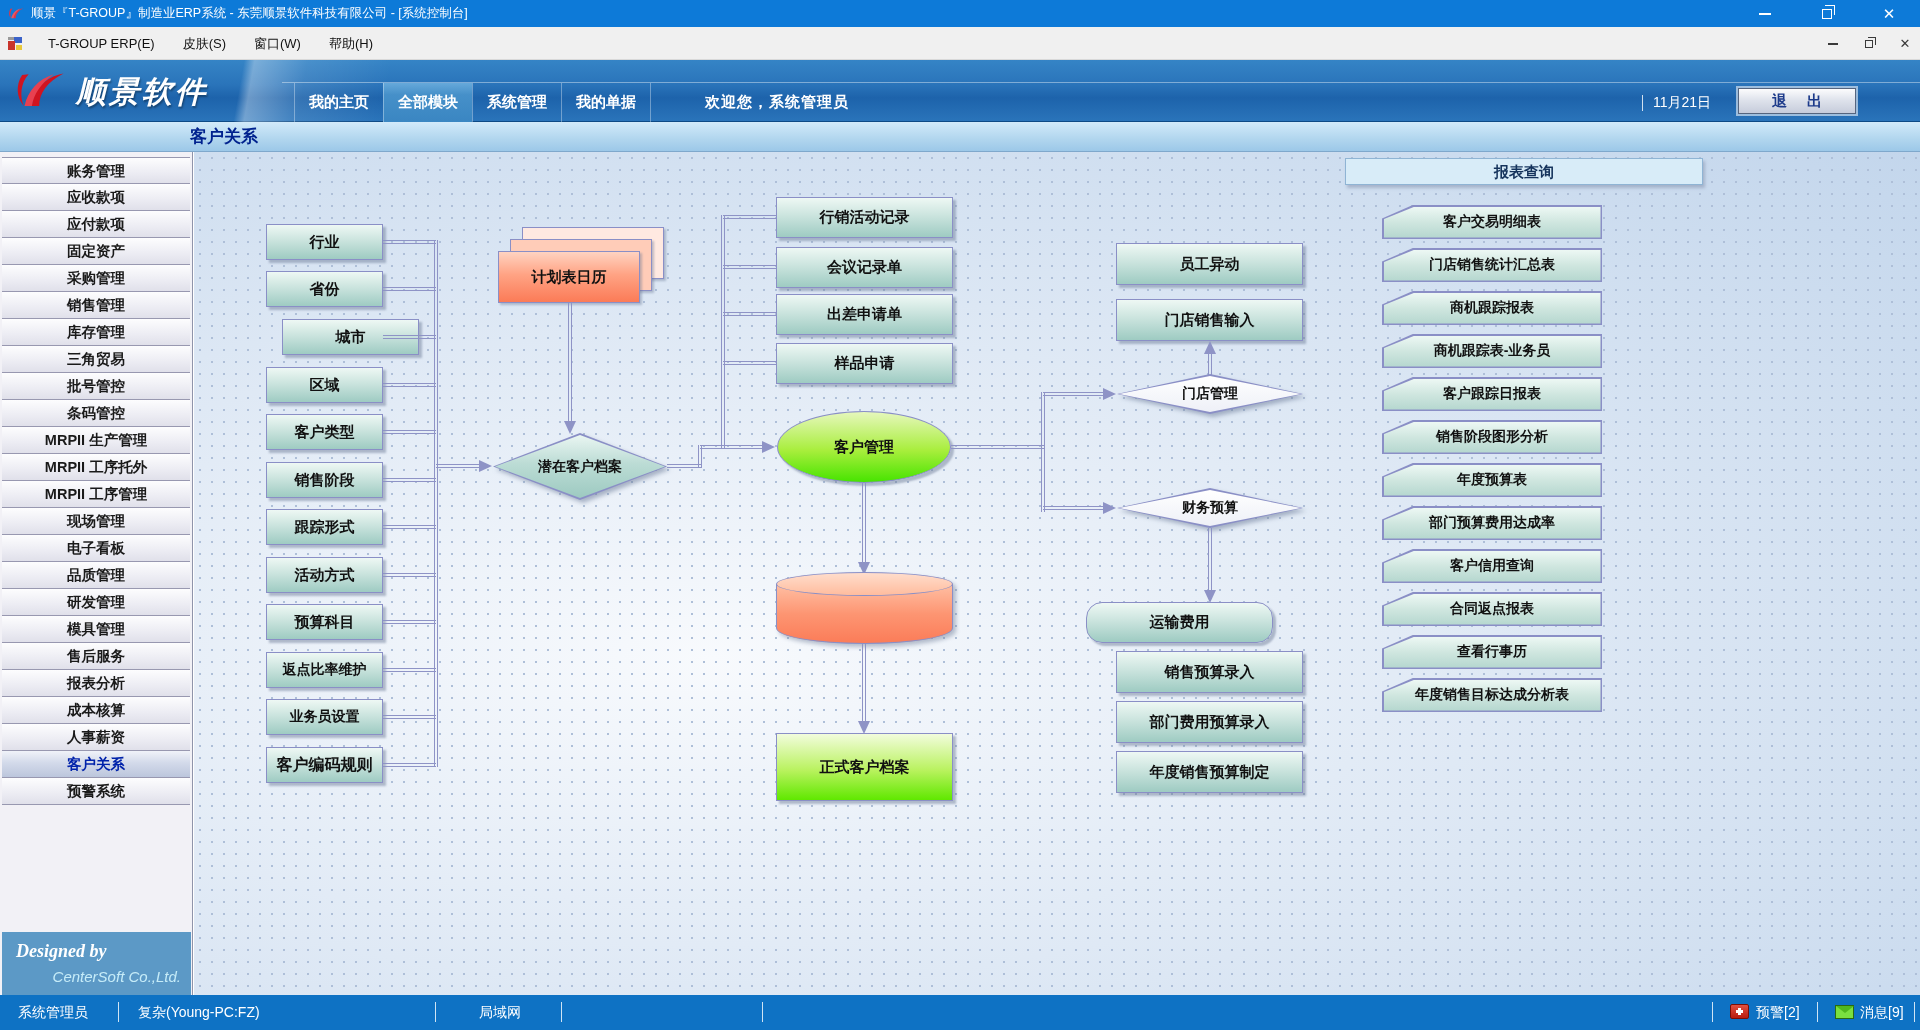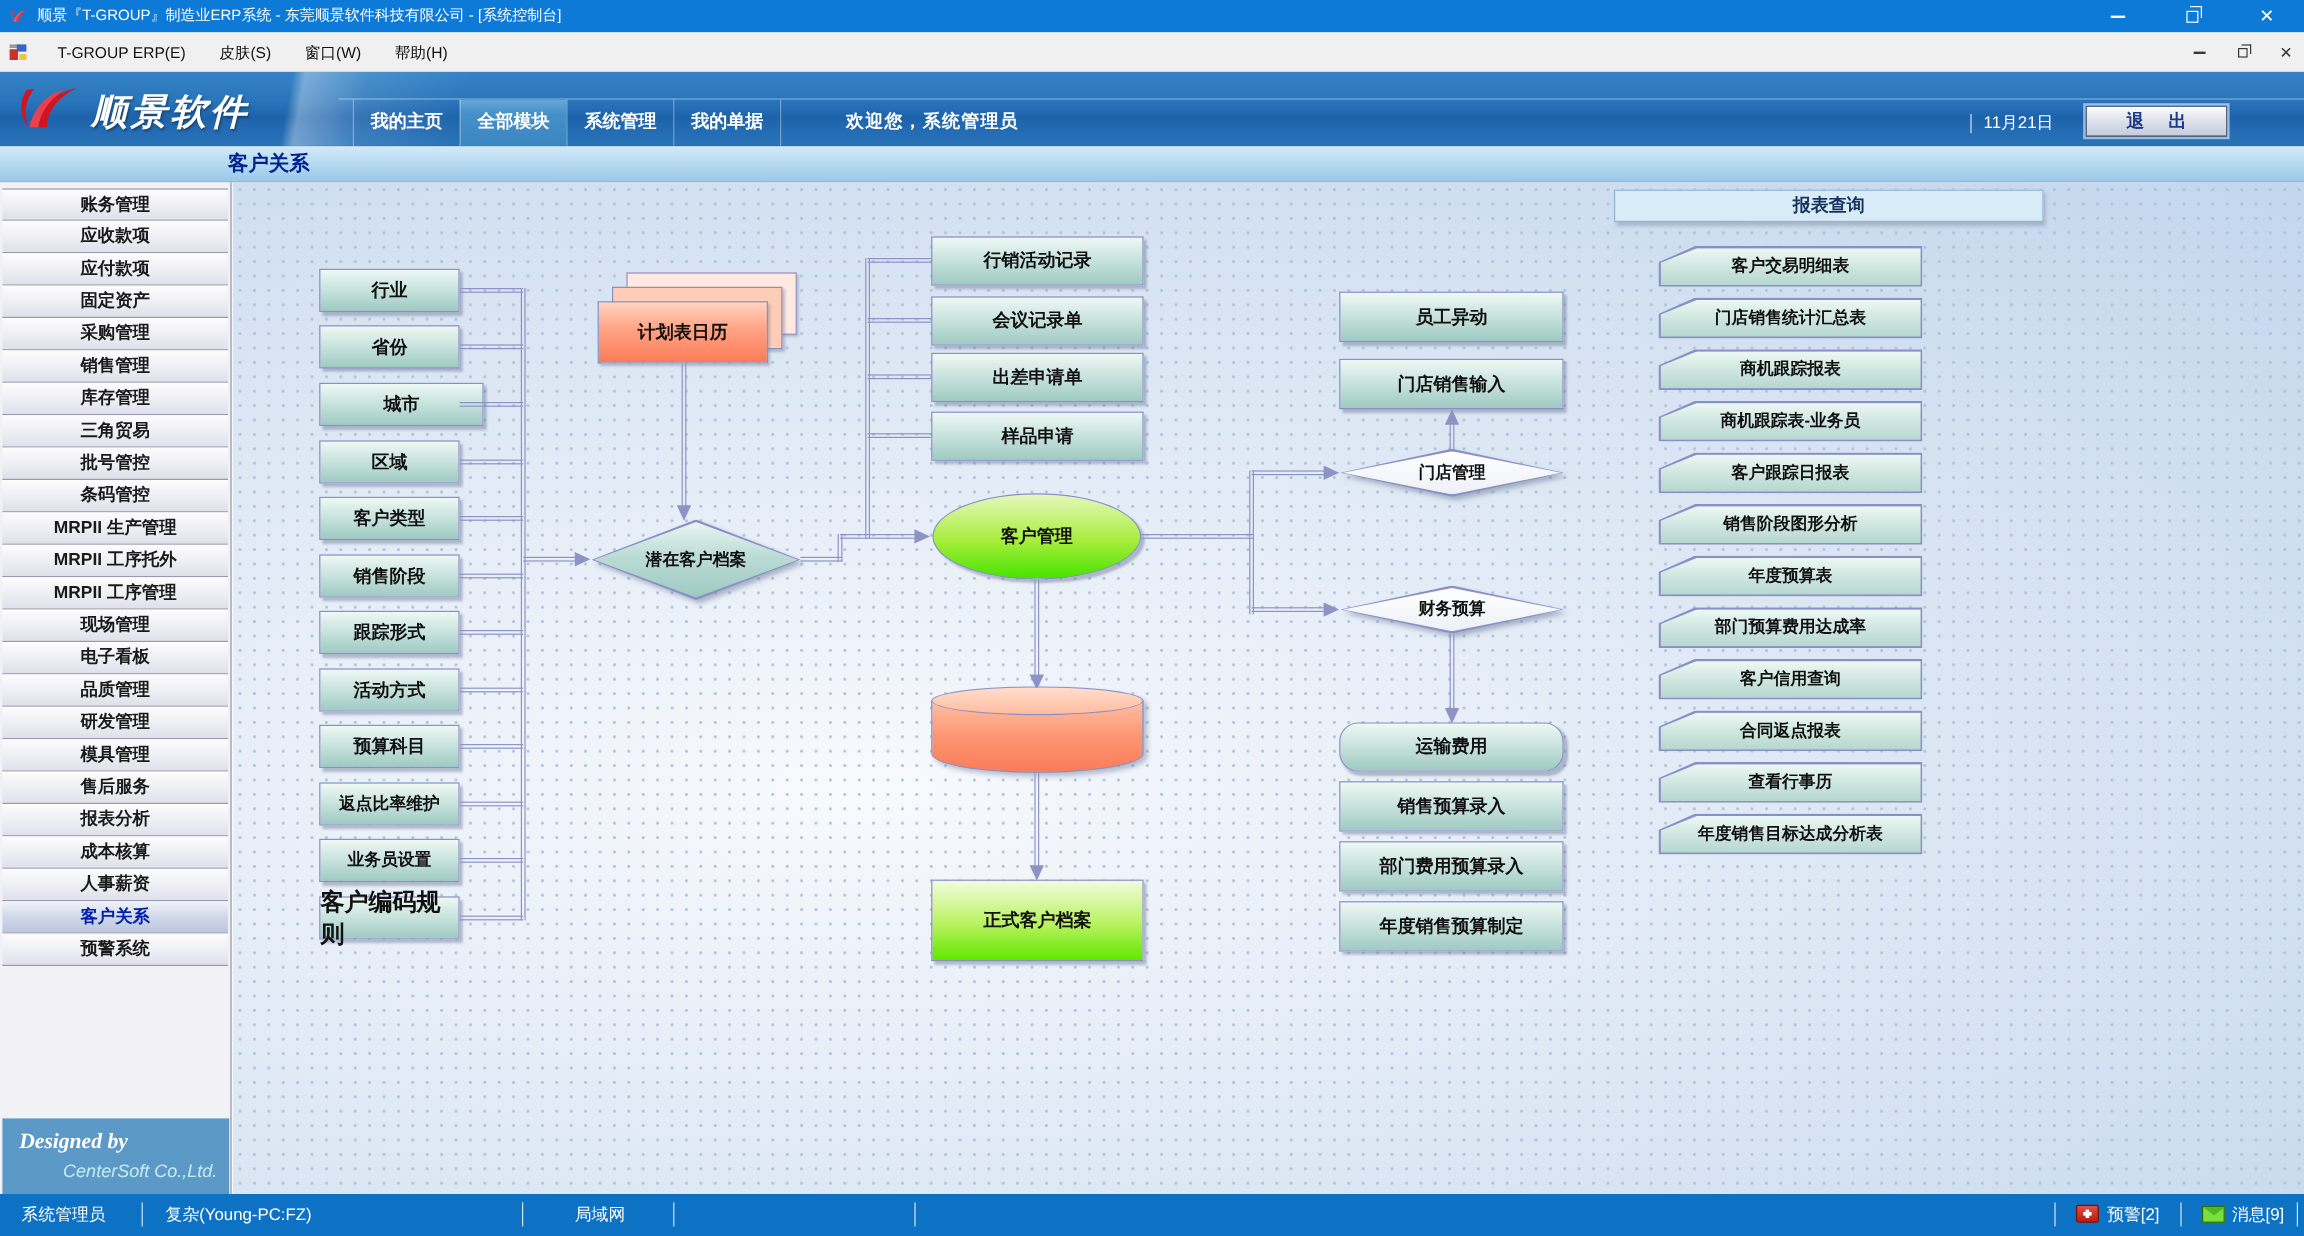--- a/index.html
+++ b/index.html
@@ -232,30 +232,30 @@
       <div class="d2">CenterSoft Co.,Ltd.</div>
     </div>
   </div>
 
   <div class="canvas">
 
     <div class="banner report">报表查询</div>
 
     <div class="fbox" style="left:72px;top:72px;width:117px;height:36px;">行业</div>
     <div class="fbox" style="left:72px;top:119px;width:117px;height:36px;">省份</div>
-    <div class="fbox" style="left:72px;top:167px;width:137px;height:36px;">城市</div>
+    <div class="fbox" style="left:88px;top:167px;width:137px;height:36px;">城市</div>
     <div class="fbox" style="left:72px;top:215px;width:117px;height:36px;">区域</div>
     <div class="fbox" style="left:72px;top:262px;width:117px;height:36px;">客户类型</div>
     <div class="fbox" style="left:72px;top:310px;width:117px;height:36px;">销售阶段</div>
     <div class="fbox" style="left:72px;top:357px;width:117px;height:36px;">跟踪形式</div>
     <div class="fbox" style="left:72px;top:405px;width:117px;height:36px;">活动方式</div>
     <div class="fbox" style="left:72px;top:452px;width:117px;height:36px;">预算科目</div>
     <div class="fbox" style="left:72px;top:500px;width:117px;height:36px;font-size:14px;">返点比率维护</div>
     <div class="fbox" style="left:72px;top:547px;width:117px;height:36px;font-size:14px;">业务员设置</div>
-    <div class="fbox" style="left:72px;top:595px;width:117px;height:36px;font-size:20px;">客户编码规则</div>
+    <div class="fbox" style="left:72px;top:595px;width:117px;height:36px;font-size:16px;">客户编码规则</div>
 
     <div class="hline" style="left:189px;top:88px;width:53px;"></div>
     <div class="hline" style="left:189px;top:135px;width:53px;"></div>
     <div class="hline" style="left:189px;top:183px;width:53px;"></div>
     <div class="hline" style="left:189px;top:231px;width:53px;"></div>
     <div class="hline" style="left:189px;top:278px;width:53px;"></div>
     <div class="hline" style="left:189px;top:326px;width:53px;"></div>
     <div class="hline" style="left:189px;top:373px;width:53px;"></div>
     <div class="hline" style="left:189px;top:421px;width:53px;"></div>
     <div class="hline" style="left:189px;top:468px;width:53px;"></div>
@@ -321,21 +321,21 @@
       <div class="din white">门店管理</div>
     </div>
 
     <div class="diamond" style="left:923px;top:336px;width:186px;height:40px;">
       <div class="dout"></div>
       <div class="din white">财务预算</div>
     </div>
     <div class="vline" style="left:1014px;top:376px;height:64px;"></div>
     <div class="arr arr-d" style="left:1010px;top:438px;"></div>
 
-    <div class="fbox" style="left:922px;top:450px;width:187px;height:41px;border-radius:16px;">运输费用</div>
+    <div class="fbox" style="left:892px;top:450px;width:187px;height:41px;border-radius:16px;">运输费用</div>
     <div class="fbox" style="left:922px;top:499px;width:187px;height:42px;">销售预算录入</div>
     <div class="fbox" style="left:922px;top:549px;width:187px;height:42px;">部门费用预算录入</div>
     <div class="fbox" style="left:922px;top:599px;width:187px;height:42px;">年度销售预算制定</div>
 
     <div class="rcard" style="top:53px;">
         <div class="rcard-in">客户交易明细表</div>
       </div>
     <div class="rcard" style="top:96px;">
         <div class="rcard-in">门店销售统计汇总表</div>
       </div>

